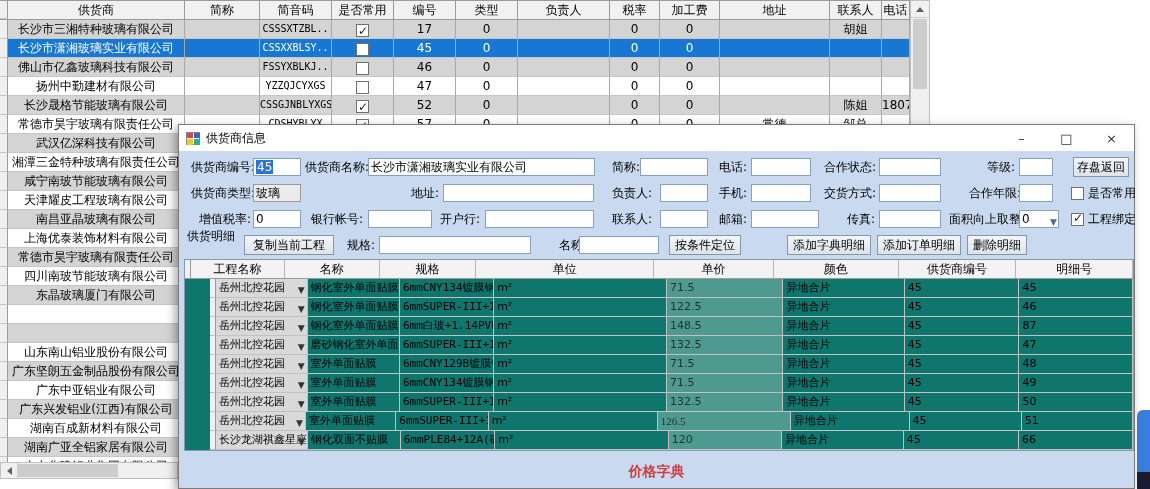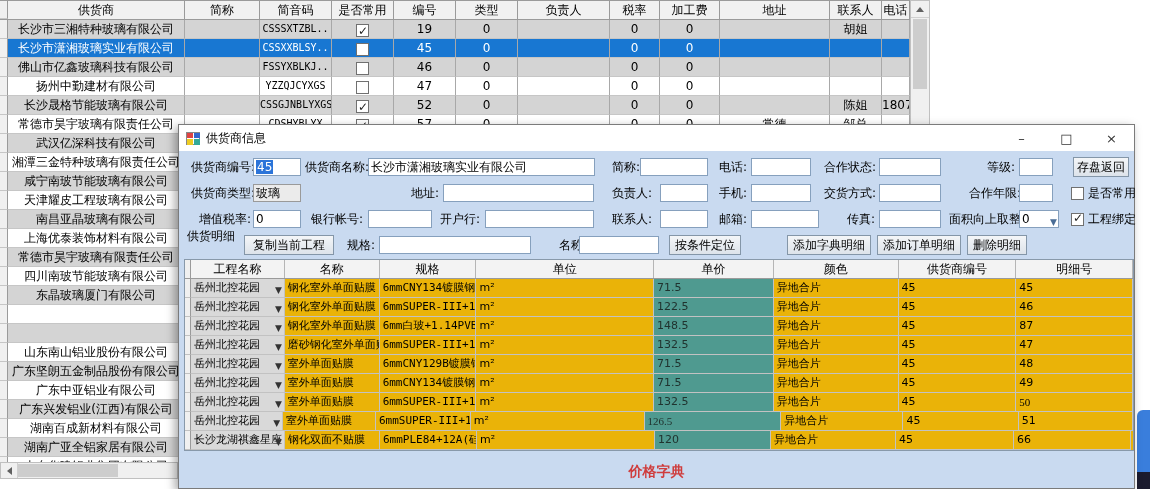--- a/index.html
+++ b/index.html
@@ -61,21 +61,21 @@
     font-size:12px; line-height:16px; padding:0 2px; }
   .combo .arr { position:absolute; right:1px; top:3px; font-size:9px; color:#4a6d96; }
   .cbwrap { position:absolute; top:2px; display:flex; align-items:center; gap:4px; font-size:12px; white-space:nowrap; }
 
   #section-label { position:absolute; left:8px; top:77px; font-size:12px; }
 
   
   #dgrid { position:absolute; left:5px; top:108px; width:950px; background:#fff; border:1px solid #8899aa; }
   .dhead { display:flex; height:19px; background:#f3f3f3; border-bottom:1px solid #9a9a9a; }
   .dhead .hc { border-right:1px solid #b5b5b5; text-align:center; line-height:18px; font-size:12px; overflow:hidden; white-space:nowrap; }
-  .drow { display:flex; height:19px; background:#eab308; }
+  .drow { display:flex; height:19px; background:#0f766e;padding-left:25px; }
   .drow .c { border-right:1px solid #c2c2c2; border-bottom:1px solid #c2c2c2; line-height:18px;
     font-size:11px; padding:0 3px; overflow:hidden; white-space:nowrap; text-align:left; }
   .drow .rowhdr2 { width:6px; flex:none; background:#f0f0f0; border-right:1px solid #9a9a9a; border-bottom:1px solid #c2c2c2; padding:0; }
   .dhead .corner { width:6px; flex:none; background:#f0f0f0; border-right:1px solid #9a9a9a; }
   .c.price { background:#4f9a90; color:#20332f; }
   .c.comboCell { background:#d9d9d9; position:relative; padding-right:12px; }
   .c.comboCell .arr { position:absolute; right:2px; top:2px; font-size:9px; color:#333; }
 
   #footer-label { position:absolute; left:0; width:100%; top:312px; text-align:center;
     font-size:14px; font-weight:bold; color:#cf3d3d; }
@@ -104,21 +104,21 @@
       <div class="hc" style="width: 52px;">联系人</div>
       <div class="hc" style="width: 28px;">电话</div>
     </div>
   <div id="bg-rows">
       <div class="bgrow alt">
         <div class="rowhdr"></div>
         <div class="c" style="width: 177px;">长沙市三湘特种玻璃有限公司</div>
         <div class="c" style="width: 75px;"></div>
         <div class="c mono" style="width: 72px;">CSSSXTZBL..</div>
         <div class="c" style="width: 62px;"><div class="cb checked" style="margin-top: 2px;"></div></div>
-        <div class="c" style="width: 62px;">19</div>
+        <div class="c" style="width: 62px;">17</div>
         <div class="c" style="width: 62px;">0</div>
         <div class="c" style="width: 92px;"></div>
         <div class="c" style="width: 50px;">0</div>
         <div class="c" style="width: 60px;">0</div>
         <div class="c" style="width: 110px;"></div>
         <div class="c" style="width: 52px;">胡姐</div>
         <div class="c" style="width: 28px; text-align: left;"></div>
       </div>
       <div class="bgrow sel">
         <div class="rowhdr"></div>
@@ -652,21 +652,21 @@
           </div>
           <div class="drow">
             <div class="rowhdr2"></div>
             <div class="c comboCell" style="width: 94px;">岳州北控花园<div class="arr">▼</div></div>
             <div class="c" style="width: 95px;">室外单面贴膜</div>
             <div class="c mono" style="width: 97px;">6mmSUPER-III+12A(硅...</div>
             <div class="c" style="width: 178px;">m²</div>
             <div class="c price" style="width: 120px;">132.5</div>
             <div class="c" style="width: 125px;">异地合片</div>
             <div class="c" style="width: 118px;">45</div>
-            <div class="c" style="width: 117px; font-family: Liberation Serif, serif;">50</div>
+            <div class="c" style="width: 117px;">50</div>
           </div>
           <div class="drow">
             <div class="rowhdr2"></div>
             <div class="c comboCell" style="width: 94px;">岳州北控花园<div class="arr">▼</div></div>
             <div class="c" style="width: 95px;">室外单面贴膜</div>
             <div class="c mono" style="width: 97px;">6mmSUPER-III+12A(硅...</div>
             <div class="c" style="width: 178px;">m²</div>
             <div class="c price" style="width: 140px; font-family: Liberation Serif, serif;">126.5</div>
             <div class="c" style="width: 125px;">异地合片</div>
             <div class="c" style="width: 118px;">45</div>

